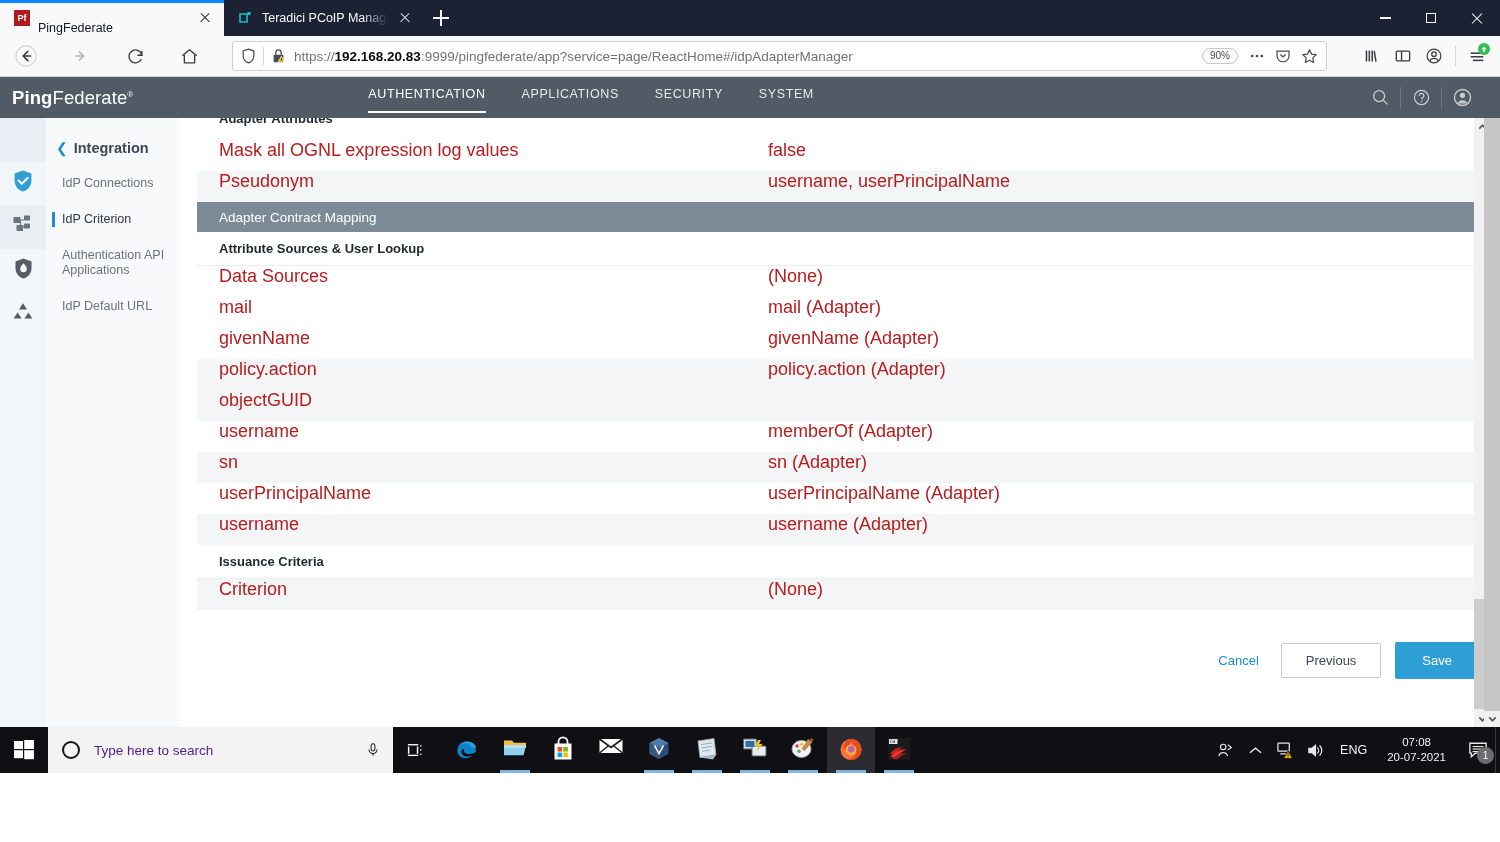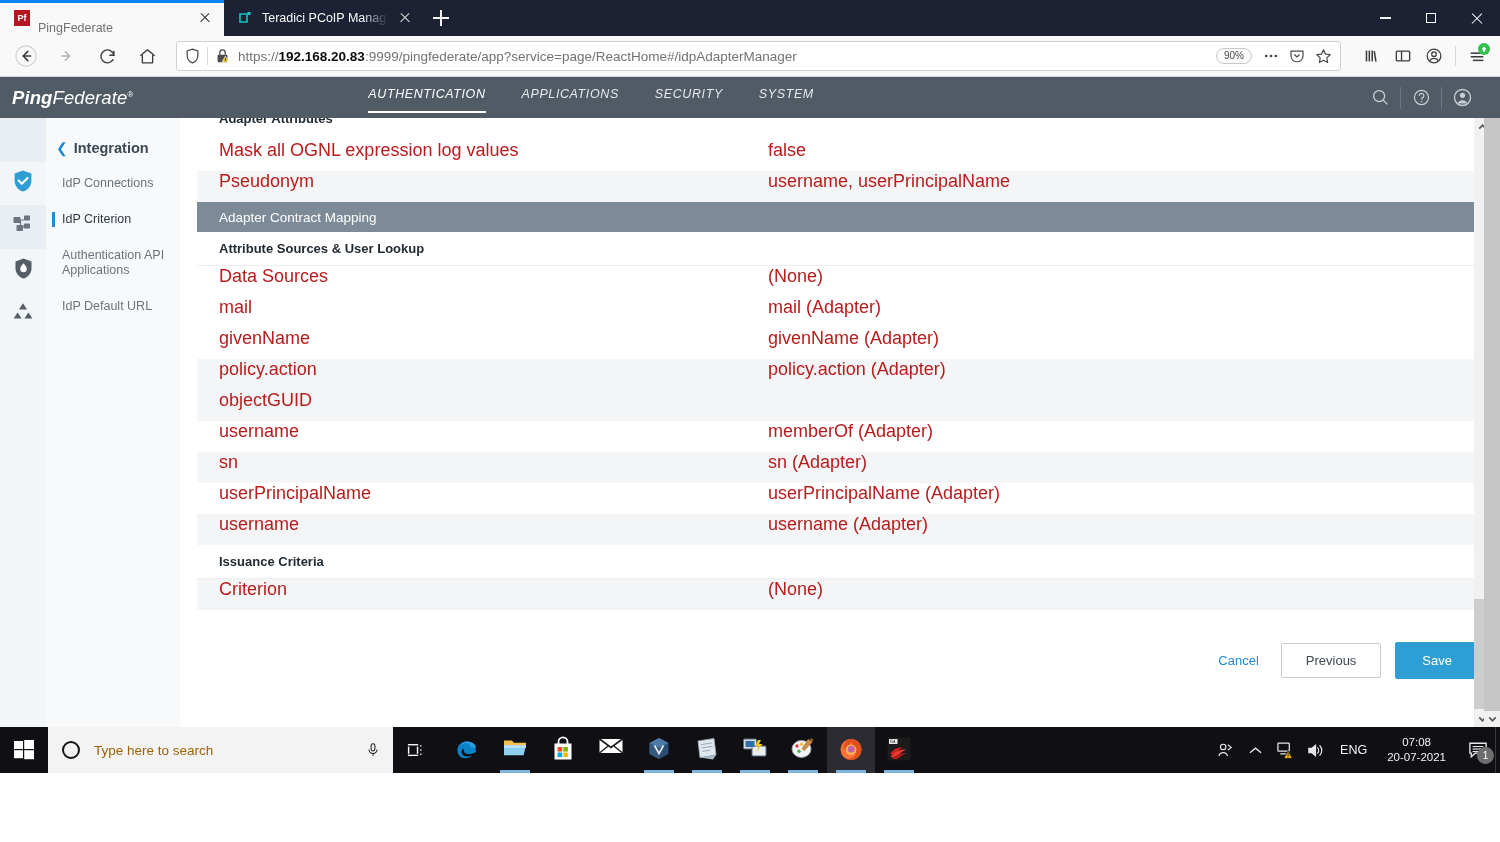--- a/index.html
+++ b/index.html
@@ -24,21 +24,21 @@
     content: ""; position: absolute; top: 0; left: 0; right: 0; height: 3px; background: #0a84ff;
   }
   .tab.inactive { width: 200px; background: transparent; }
   .tab-favicon { width: 16px; height: 24px; flex: 0 0 16px; display: flex; align-items: center; justify-content: center; }
   .favicon-pf {
     width: 16px; height: 16px; background: #b1181f; color: #fff;
     font-size: 9px; font-weight: bold; line-height: 16px; text-align: center;
     font-family: "Liberation Sans", sans-serif;
   }
   .tab-title { font-size: 12.5px; flex: 1 1 auto; white-space: nowrap; overflow: hidden; }
-  .tab.active .tab-title { color: #737373; margin-top: 20px; }
+  .tab.active .tab-title { color: #0f172a; margin-top: 20px; }
   .tab.inactive .tab-title {
     color: #f9f9fa;
     -webkit-mask-image: linear-gradient(to right, #000 80%, transparent 100%);
     mask-image: linear-gradient(to right, #000 80%, transparent 100%);
   }
   .tab-close { width: 18px; height: 18px; flex: 0 0 18px; position: relative; opacity: .85; }
   .tab-close::before, .tab-close::after {
     content: ""; position: absolute; left: 3px; top: 8px; width: 12px; height: 1.4px; background: currentColor;
   }
   .tab-close::before { transform: rotate(45deg); }
@@ -57,21 +57,21 @@
   .wc { width: 46px; height: 36px; display: flex; align-items: center; justify-content: center; color: #f9f9fa; }
   .wc-min { width: 11px; height: 1.3px; background: currentColor; }
   .wc-max { width: 10px; height: 10px; border: 1.3px solid currentColor; }
   .wc-close { width: 14px; height: 14px; position: relative; }
   .wc-close::before, .wc-close::after {
     content: ""; position: absolute; left: 0; top: 6.5px; width: 14px; height: 1.3px; background: currentColor;
   }
   .wc-close::before { transform: rotate(45deg); }
   .wc-close::after { transform: rotate(-45deg); }
 
-  #navbar { height: 41px; background: #f9f9fa; display: flex; align-items: center; padding: 0 8px; gap: 6px;
+  #navbar { height: 41px; background: #f9f9fa; display: flex; align-items: center; padding: 0 8px; gap: 20px;
             border-bottom: 1px solid #d7d7db; }
   .navbtn { width: 34px; height: 32px; display: flex; align-items: center; justify-content: center; color: #3c3c3f; }
   .navbtn.dim { color: #b1b1b3; }
   .navbtn.back { width: 36px; }
 
   #urlbar {
     flex: 1 1 auto; height: 30px; background: #fff; border: 1px solid #cfcfd4; border-radius: 3px;
     display: flex; align-items: center; margin: 0 6px; padding: 0 4px 0 0; min-width: 0;
   }
   .url-shield { width: 30px; display: flex; align-items: center; justify-content: center; }
@@ -90,21 +90,21 @@
   .tb-sep { width: 1px; height: 20px; background: #d7d7db; margin: 0 5px; }
   .update-dot {
     position: absolute; top: 3px; right: 2px; width: 12px; height: 12px; border-radius: 50%;
     background: #30c04b; display: flex; align-items: center; justify-content: center;
   }
 
   
   #app { position: relative; height: 650px; background: #fff; }
 
   #pf-header {
-    height: 41px; background: #515b65; display: flex; align-items: center; position: relative; font-style: italic;
+    height: 41px; background: #515b65; display: flex; align-items: center; position: relative;
   }
   #pf-logo { color: #fff; font-size: 18.5px; padding-left: 12px; letter-spacing: .1px; }
   #pf-logo b { font-weight: bold; }
   #pf-logo span.light { font-weight: 300; }
   #pf-logo sup { font-size: 8px; vertical-align: super; }
   #pf-nav { display: flex; gap: 36px; margin-left: 235px; align-items: center; height: 41px; }
   .pf-nav-item {
     color: #e6e8ea; font-size: 12.5px; letter-spacing: .6px; line-height: 41px; height: 47px; position: relative;
   }
   .pf-nav-item.active { color: #ffffff; }
@@ -198,21 +198,21 @@
   #taskbar-inner {
     position: absolute; left: 0; top: 0; width: 1500px; height: 46px; background: #0f0f14;
     display: flex; align-items: center;
   }
   #start-btn { width: 48px; height: 46px; display: flex; align-items: center; justify-content: center; }
   #search-box {
     width: 345px; height: 46px; background: #f3f3f3; display: flex; align-items: center; gap: 0;
     padding: 0 8px 0 14px;
   }
   #search-ring { width: 18px; height: 18px; border: 2.2px solid #151515; border-radius: 50%; flex: 0 0 18px; }
-  #search-text { flex: 1 1 auto; font-size: 13.5px; color: #a16207; padding-left: 14px; }
+  #search-text { flex: 1 1 auto; font-size: 13.5px; color: #4c1d95; padding-left: 14px; }
   #mic-icon { width: 24px; display: flex; align-items: center; justify-content: center; color: #1c1c1c; }
   #taskview { width: 46px; height: 46px; display: flex; align-items: center; justify-content: center; }
 
   #pinned { display: flex; align-items: center; height: 46px; margin-left: 4px; }
   .task-app {
     width: 48px; height: 46px; display: flex; align-items: flex-start; justify-content: center;
     position: relative; padding-top: 9px;
   }
   .task-app.active { background: #2b2b31; }
   .task-app .underline {

